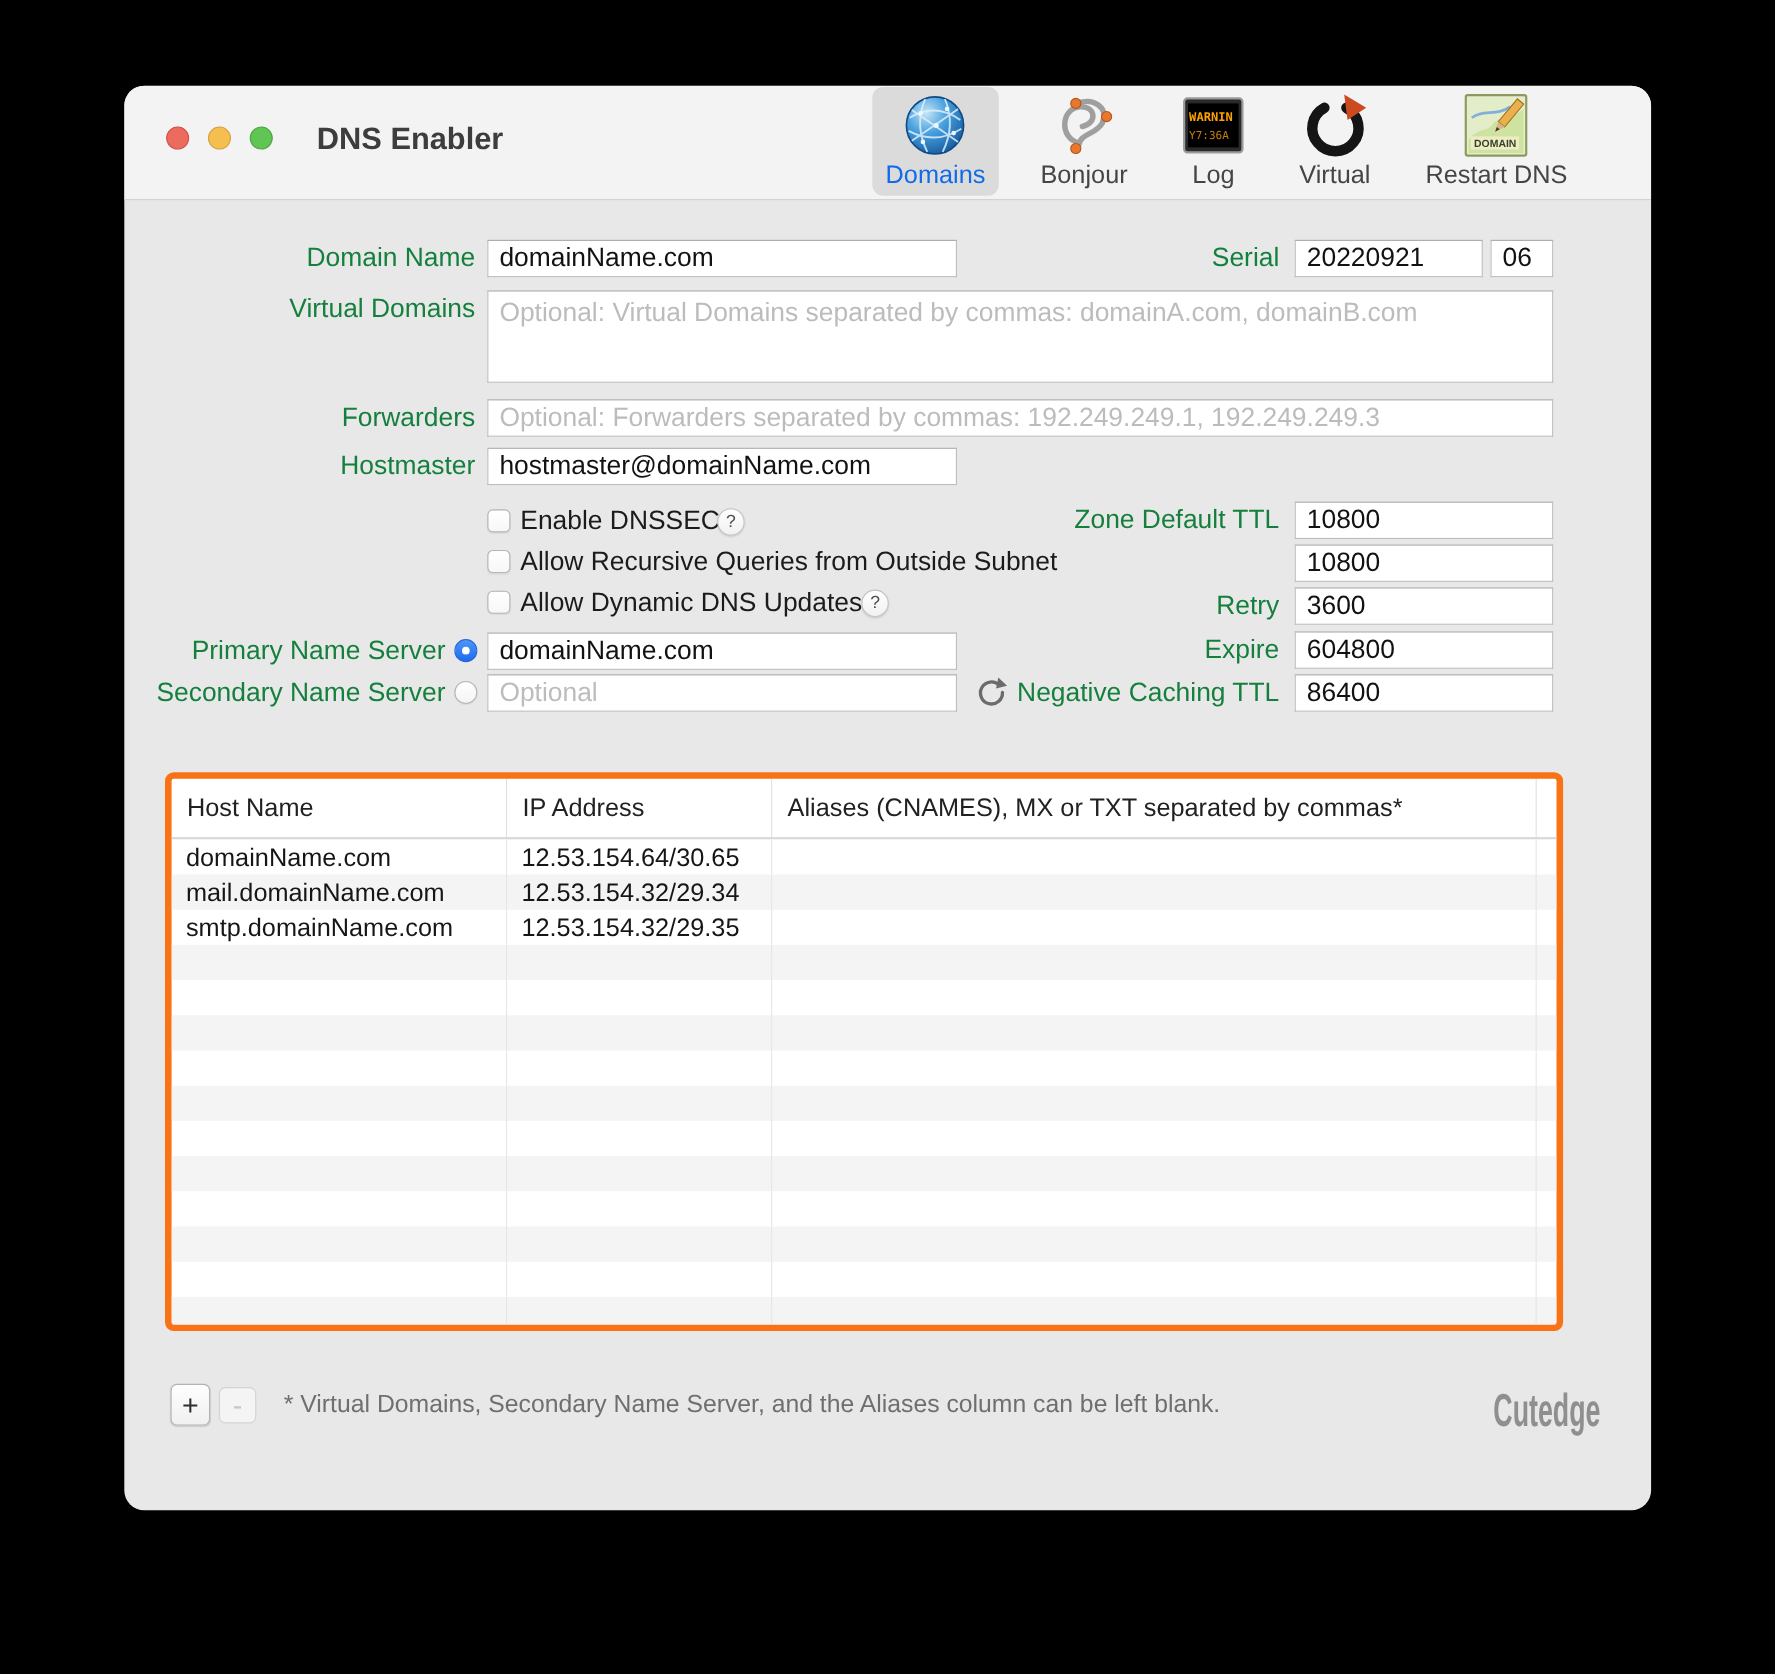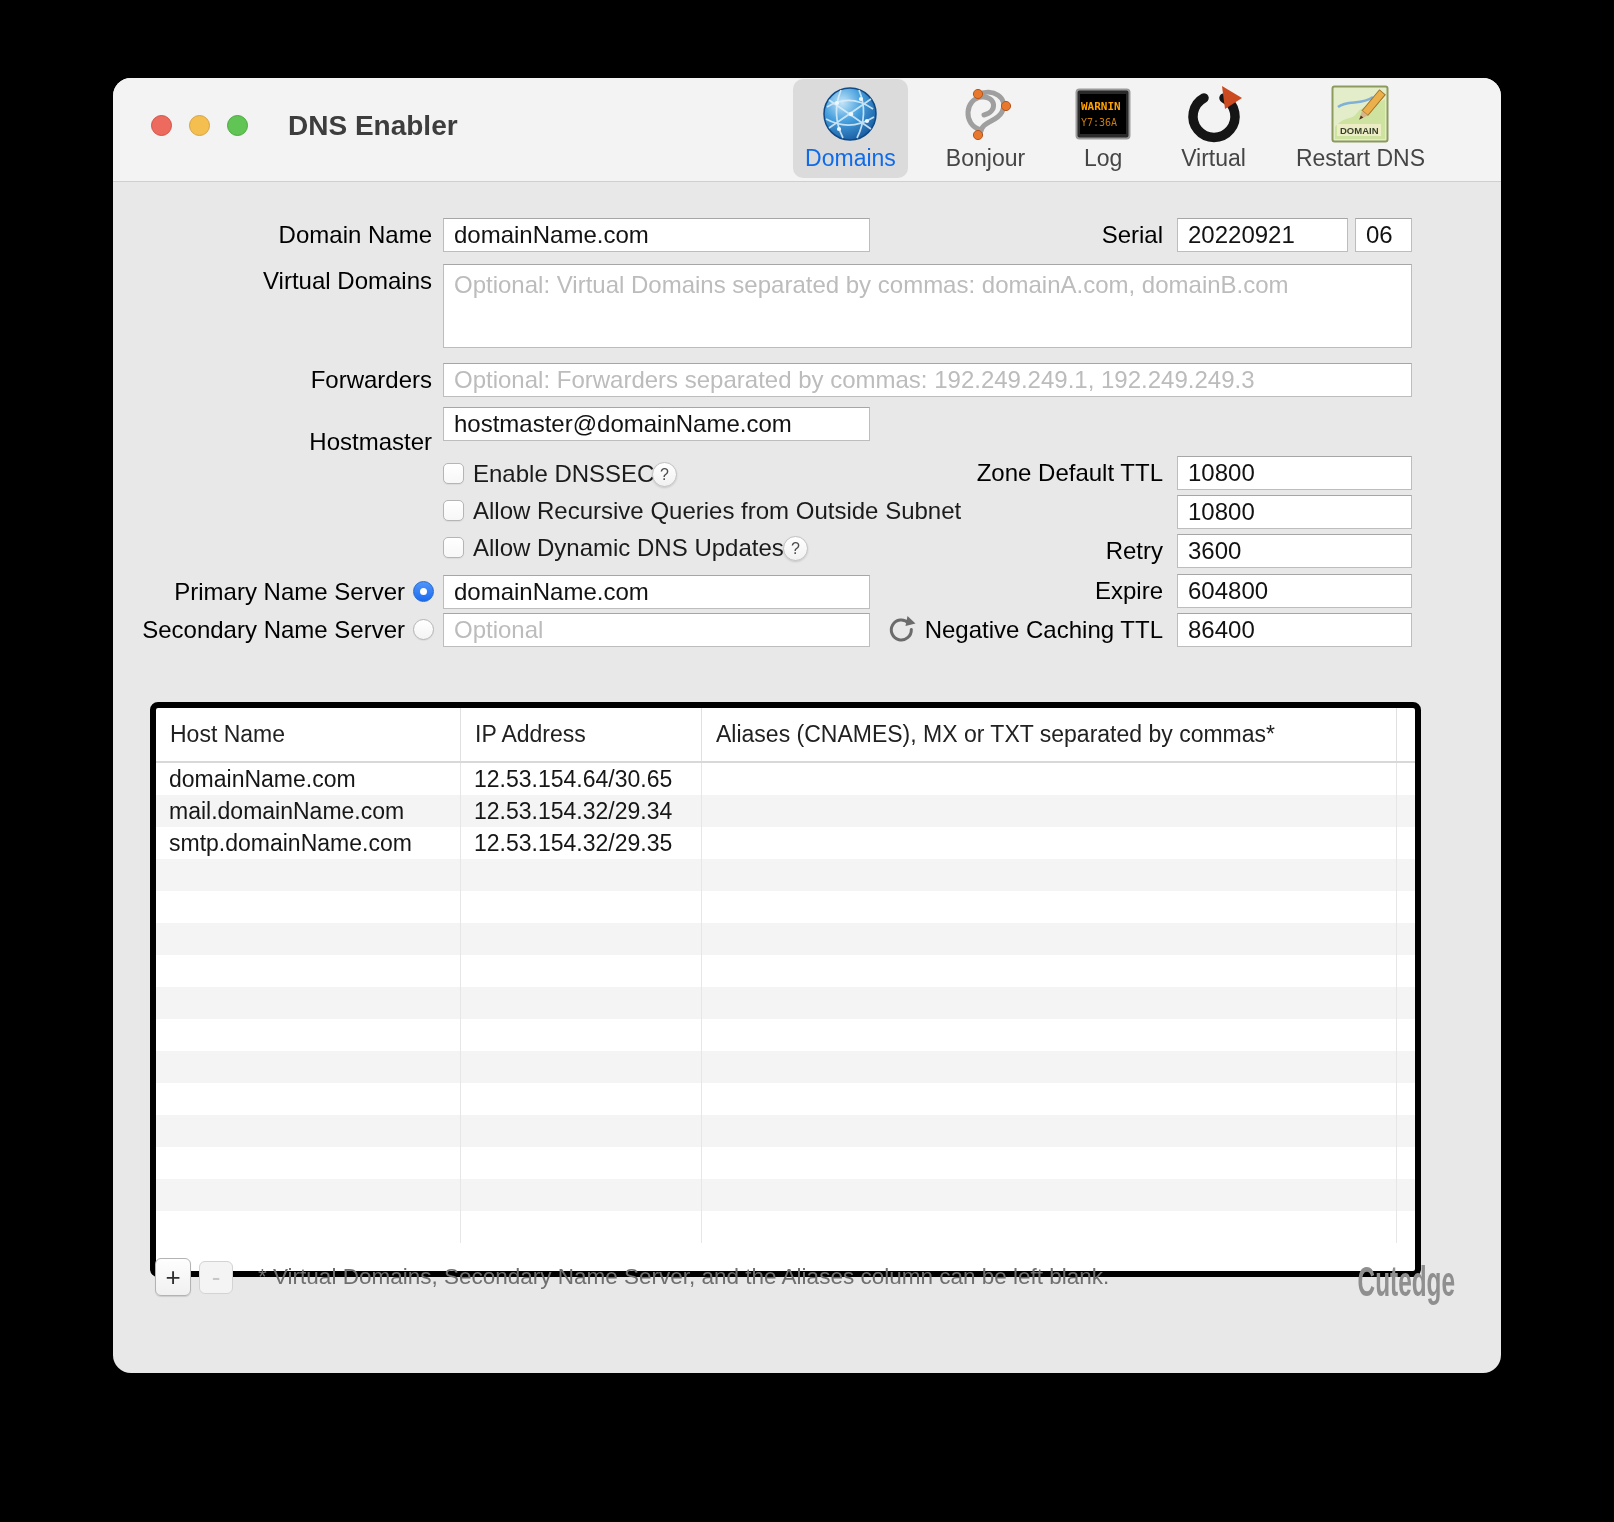--- a/index.html
+++ b/index.html
@@ -14,37 +14,37 @@
   .tl.yellow{left:76px;background:#f4bf4f;border:1px solid #d6a243;box-sizing:border-box;}
   .tl.green{left:114px;background:#61c555;border:1px solid #4aa73e;box-sizing:border-box;}
   .wintitle{position:absolute;left:175px;top:32px;font-size:28px;font-weight:bold;color:#3d3d3d;}
   .toolbar{position:absolute;right:64px;top:4px;height:96px;display:flex;align-items:flex-end;gap:26px;}
   .tbitem{display:flex;flex-direction:column;align-items:center;justify-content:flex-start;
           padding:5px 12px 6px 12px;border-radius:10px;}
   .tbitem.selected{background:#dcdbdb;}
   .tbicon{height:60px;display:flex;align-items:center;justify-content:center;}
   .tblabel{font-size:23px;color:#454545;margin-top:1px;white-space:nowrap;}
   .tbitem.selected .tblabel{color:#0f6be8;}
-  .lbl{position:absolute;text-align:right;font-size:24px;color:#000000;line-height:34px;white-space:nowrap;}
+  .lbl{position:absolute;text-align:right;font-size:24px;color:#15803d;line-height:34px;white-space:nowrap;}
   .fld{position:absolute;box-sizing:border-box;background:#fff;border:1px solid #bdbdbd;border-top-color:#a6a6a6;
        font-family:"Liberation Sans",sans-serif;font-size:24px;color:#121212;padding:0 10px;outline:none;}
   .fld::placeholder{color:#bcbcbc;}
   textarea.fld{padding-top:5px;resize:none;line-height:30px;}
   .checkbox{position:absolute;width:21px;height:21px;box-sizing:border-box;border:1px solid #b5b5b5;
             border-radius:5px;background:linear-gradient(#fff,#f7f7f7);box-shadow:0 1px 1px rgba(0,0,0,.06);}
   .cklbl{position:absolute;font-size:24px;color:#1b1b1b;line-height:28px;white-space:nowrap;}
   .help{position:absolute;width:25px;height:25px;border-radius:50%;box-sizing:border-box;border:1px solid #c2c2c2;
         background:linear-gradient(#fff,#f1f1f1);box-shadow:0 1px 2px rgba(0,0,0,.14);
         font-size:16px;color:#4c4c4c;display:flex;align-items:center;justify-content:center;}
   .radio{position:absolute;width:21px;height:21px;border-radius:50%;box-sizing:border-box;}
   .radio.on{background:linear-gradient(#4f95fa,#1c6cf0);border:1px solid #2467d2;}
   .radio.on::after{content:"";position:absolute;left:6px;top:6px;width:7px;height:7px;border-radius:50%;background:#fff;}
   .radio.off{background:linear-gradient(#fff,#f4f4f4);border:1px solid #b5b5b5;box-shadow:0 1px 1px rgba(0,0,0,.06);}
-  .table{position:absolute;left:37px;top:624px;width:1271px;height:575px;box-sizing:border-box;
-         border:6px solid #000000;border-radius:8px;background:#fff;overflow:hidden;}
+  .table{position:absolute;left:37px;top:624px;width:1271px;height:508px;box-sizing:border-box;
+         border:6px solid #f97316;border-radius:8px;background:#fff;overflow:hidden;}
   .thead{display:flex;height:53px;border-bottom:2px solid #d8d8d8;}
   .th{font-size:23px;color:#212121;line-height:53px;padding-left:14px;box-sizing:border-box;
       border-right:1px solid #e0e0e0;white-space:nowrap;overflow:hidden;}
   .trow{display:flex;height:32px;}
   .trow:nth-child(even){background:#f4f4f5;}
   .tc{font-size:23px;color:#161616;line-height:32px;padding-left:13px;box-sizing:border-box;
       border-right:1px solid #e6e6e6;white-space:nowrap;overflow:hidden;}
   .c1{width:305px;} .c2{width:241px;} .c3{width:695px;} .c4{flex:1;border-right:none;}
   .pmbtn{position:absolute;box-sizing:border-box;border-radius:6px;display:flex;align-items:center;
          justify-content:center;font-size:26px;}
@@ -166,21 +166,21 @@
     <div class="lbl" style="left:731px;top:140px;width:319px;">Serial</div>
     <input class="fld" style="left: 1064px; top: 140px; width: 171px; height: 34px;" value="20220921">
     <input class="fld" style="left: 1242px; top: 140px; width: 57px; height: 34px;" value="06">
 
     <div class="lbl" style="left:0;top:186px;width:319px;">Virtual Domains</div>
     <textarea class="fld" style="left: 330px; top: 186px; width: 969px; height: 84px;" placeholder="Optional: Virtual Domains separated by commas: domainA.com, domainB.com"></textarea>
 
     <div class="lbl" style="left:0;top:285px;width:319px;">Forwarders</div>
     <input class="fld" style="left: 330px; top: 285px; width: 969px; height: 34px;" placeholder="Optional: Forwarders separated by commas: 192.249.249.1, 192.249.249.3">
 
-    <div class="lbl" style="left:0;top:329px;width:319px;margin-top:18px;">Hostmaster</div>
+    <div class="lbl" style="left:0;top:329px;width:319px;">Hostmaster</div>
     <input class="fld" style="left: 330px; top: 329px; width: 427px; height: 34px;" value="hostmaster@domainName.com">
 
     <div class="checkbox" style="left:330px;top:385px;"></div>
     <div class="cklbl" style="left:360px;top:382px;">Enable DNSSEC</div>
     <div class="help" style="left:539px;top:384px;">?</div>
 
     <div class="checkbox" style="left:330px;top:422px;"></div>
     <div class="cklbl" style="left:360px;top:419px;">Allow Recursive Queries from Outside Subnet</div>
 
     <div class="checkbox" style="left:330px;top:459px;"></div>

